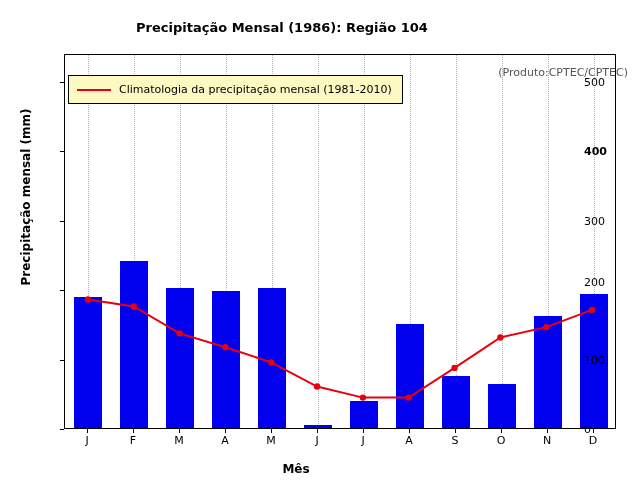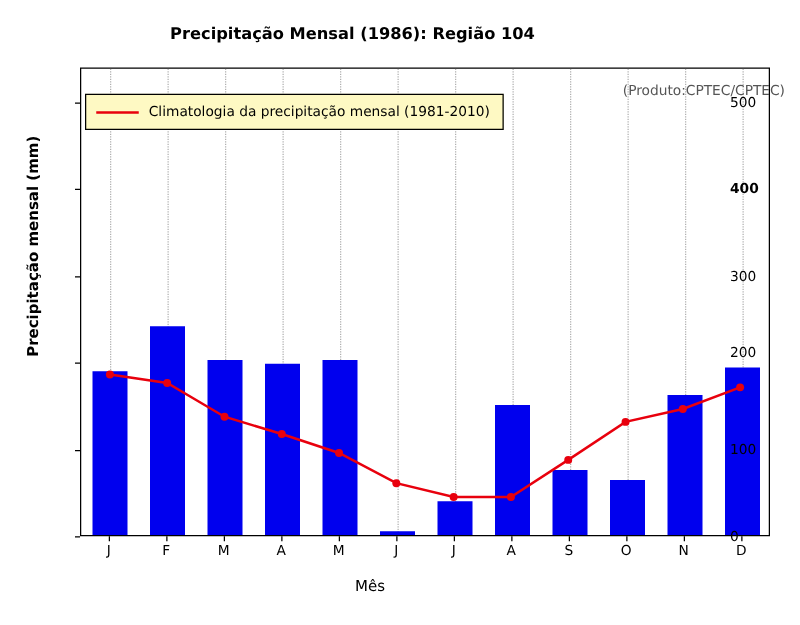--- a/index.html
+++ b/index.html
@@ -92,21 +92,21 @@
     height: 4px;
     border-left: 1px solid #000000;
   }
   #xaxis-title {
     position: absolute;
     top: 462px;
     left: 0;
     width: 592px;
     text-align: center;
     font-size: 12px;
-    font-weight: normal;
+    font-weight: bold;
     color: #000000;
   }
   #yaxis-title {
     position: absolute;
     left: -134px;
     top: 190px;
     width: 320px;
     text-align: center;
     font-size: 12px;
     font-weight: bold;

